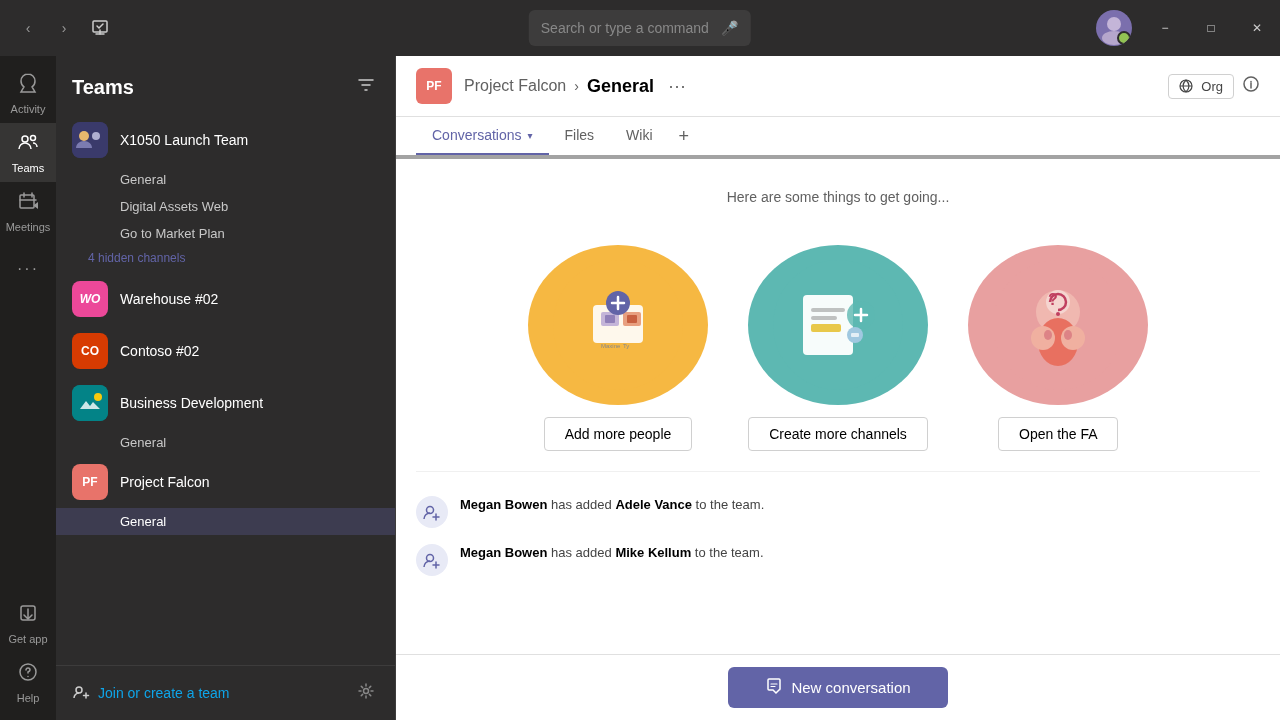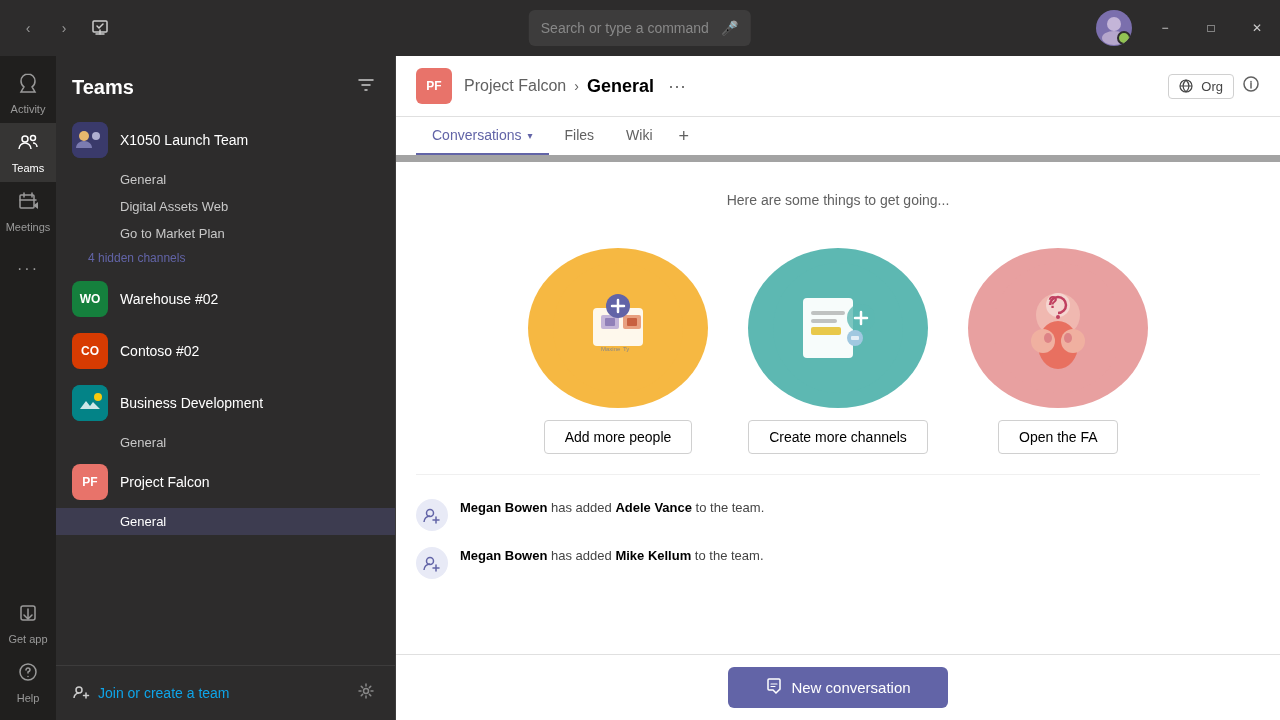--- a/index.html
+++ b/index.html
@@ -103,21 +103,21 @@
     .channel-more { background: transparent; border: none; color: #616161; cursor: pointer; font-size: 18px; padding: 0 6px; }
     .channel-header-actions { display: flex; align-items: center; gap: 8px; }
     .org-btn {
       display: flex; align-items: center; gap: 8px; background: transparent; border: 1px solid #d0d0d0;
       border-radius: 4px; padding: 4px 10px; cursor: pointer; color: #444; font-size: 13px;
     }
     .info-btn { background: transparent; border: none; color: #616161; cursor: pointer; font-size: 18px; }
 
     
     .channel-tabs {
-      display: flex; align-items: center; padding: 0 20px; border-bottom: 7px solid #a3a3a3;
+      display: flex; align-items: center; padding: 0 20px; border-bottom: 4px solid #a3a3a3;
       background: #fff; flex-shrink: 0;
     }
     .tab {
       padding: 10px 16px; font-size: 14px; color: #616161; cursor: pointer; border-bottom: 2px solid transparent;
       display: flex; align-items: center; gap: 6px;
     }
     .tab.active { color: #6264a7; border-bottom-color: #6264a7; font-weight: 500; }
     .tab-add { padding: 8px 10px; color: #616161; cursor: pointer; font-size: 18px; }
     .tab-chevron { font-size: 10px; }
 
@@ -276,21 +276,21 @@
         </div>
         <span class="team-name">X1050 Launch Team</span>
         <button class="team-menu">···</button>
       </div>
       <div class="channel-item">General</div>
       <div class="channel-item">Digital Assets Web</div>
       <div class="channel-item">Go to Market Plan</div>
       <div class="hidden-channels">4 hidden channels</div>
 
       <div class="team-item">
-        <div class="team-icon" style="background:#15803d;">
+        <div class="team-icon" style="background:#ec4899;font-style:italic;">
           <span>WO</span>
         </div>
         <span class="team-name">Warehouse #02</span>
         <button class="team-menu">···</button>
       </div>
 
       <div class="team-item">
         <div class="team-icon" style="background:#d73b02;">
           <span>CO</span>
         </div>

